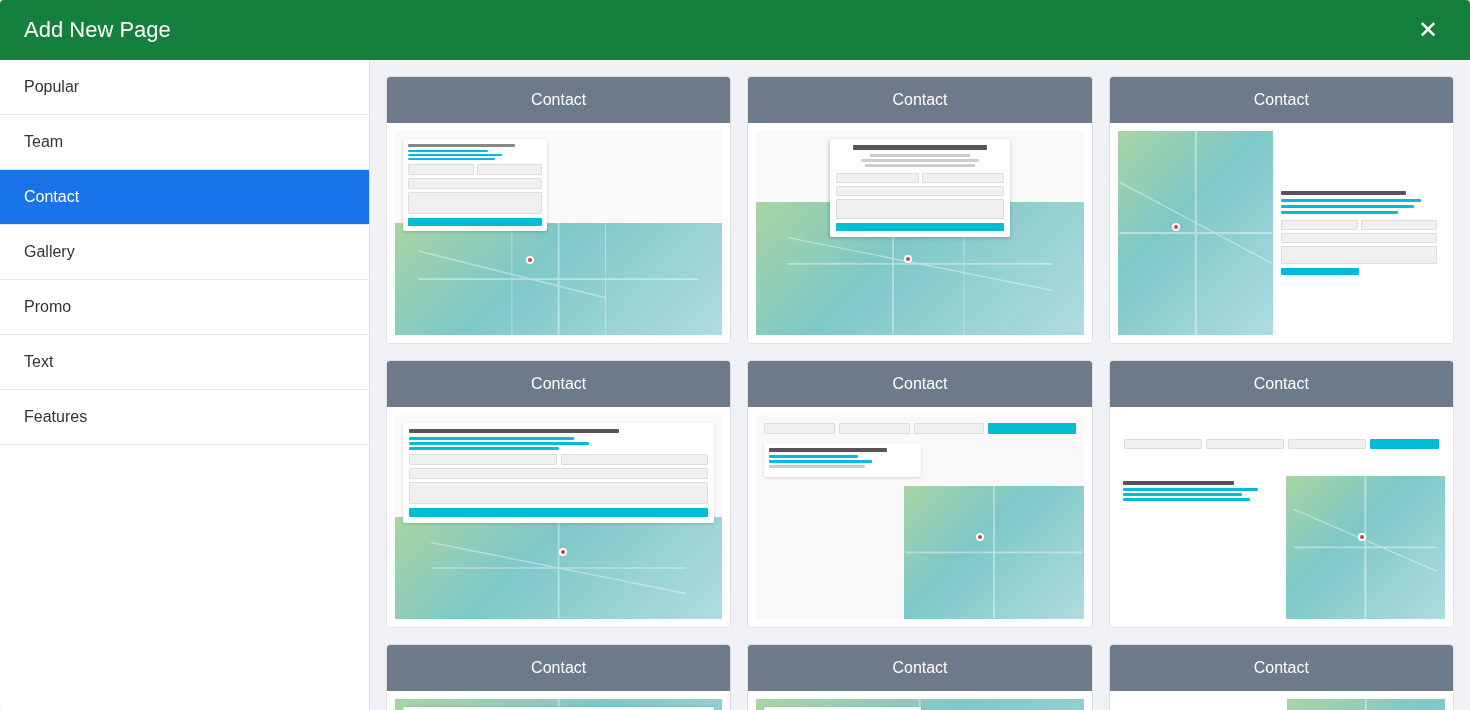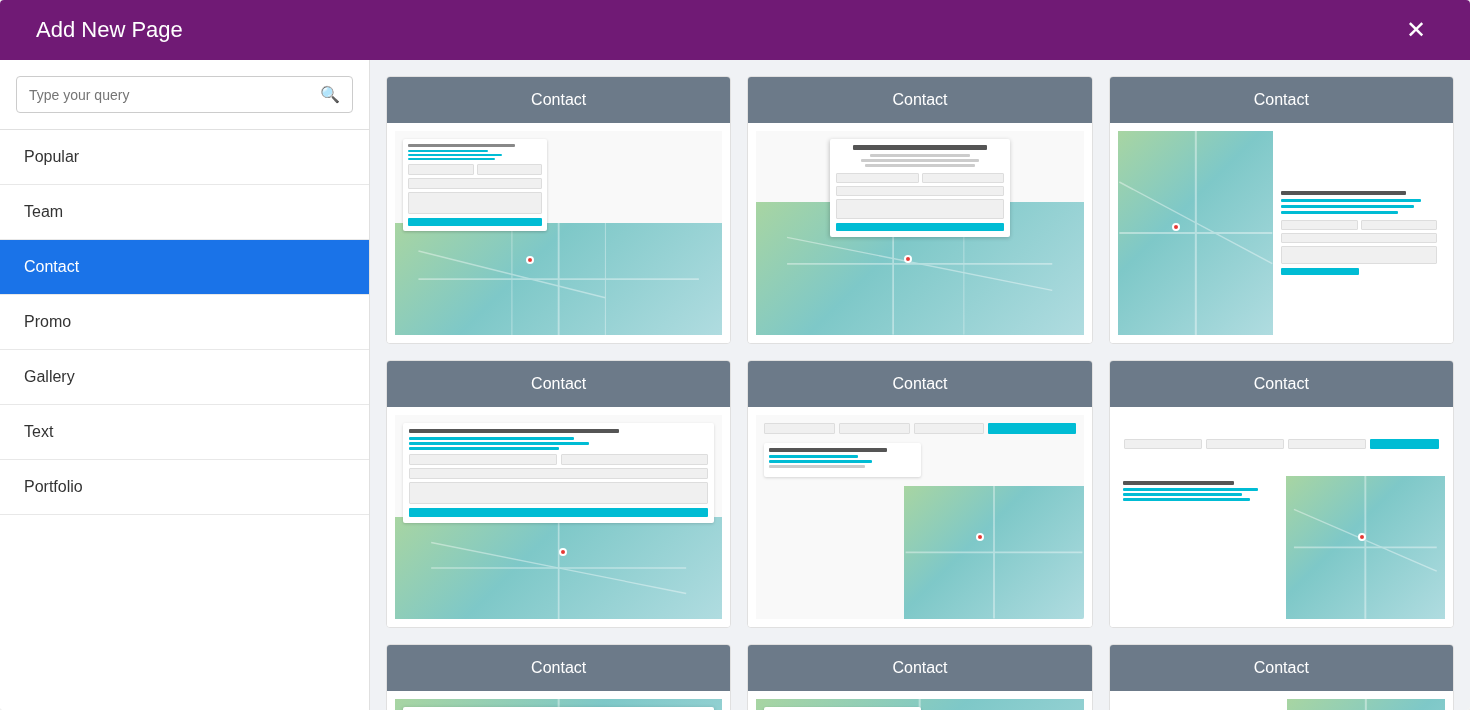--- a/index.html
+++ b/index.html
@@ -9,26 +9,26 @@
       width: 1470px;
       height: 710px;
       background: #fff;
       display: flex;
       flex-direction: column;
       overflow: hidden;
       border-radius: 4px;
     }
 
     .modal-header {
-      background: #701a75;
+      background: #15803d;
       color: #fff;
       display: flex;
       align-items: center;
       justify-content: space-between;
-      padding: 0 36px;
+      padding: 0 24px;
       height: 60px;
       flex-shrink: 0;
     }
 
     .modal-title {
       font-size: 22px;
       font-weight: 500;
       color: #fff;
     }
 
@@ -160,34 +160,28 @@
 <div class="modal">
 
   <div class="modal-header">
     <span class="modal-title">Add New Page</span>
     <button class="close-btn">✕</button>
   </div>
 
   <div class="modal-body">
 
     <div class="sidebar">
-      <div class="search-container">
-        <div class="search-box">
-          <input class="search-input" type="text" placeholder="Type your query" style="">
-          <span class="search-icon">🔍</span>
-        </div>
-      </div>
       <ul class="nav-list">
         <li class="nav-item">Popular</li>
         <li class="nav-item">Team</li>
         <li class="nav-item active">Contact</li>
+        <li class="nav-item">Gallery</li>
         <li class="nav-item">Promo</li>
-        <li class="nav-item">Gallery</li>
         <li class="nav-item">Text</li>
-        <li class="nav-item">Portfolio</li>
+        <li class="nav-item">Features</li>
       </ul>
     </div>
 
     <div class="main-content">
       <div class="templates-grid">
 
         <div class="template-card">
           <div class="template-header">Contact</div>
           <div class="template-preview">
             <div class="preview-mock" style="position:relative;">

